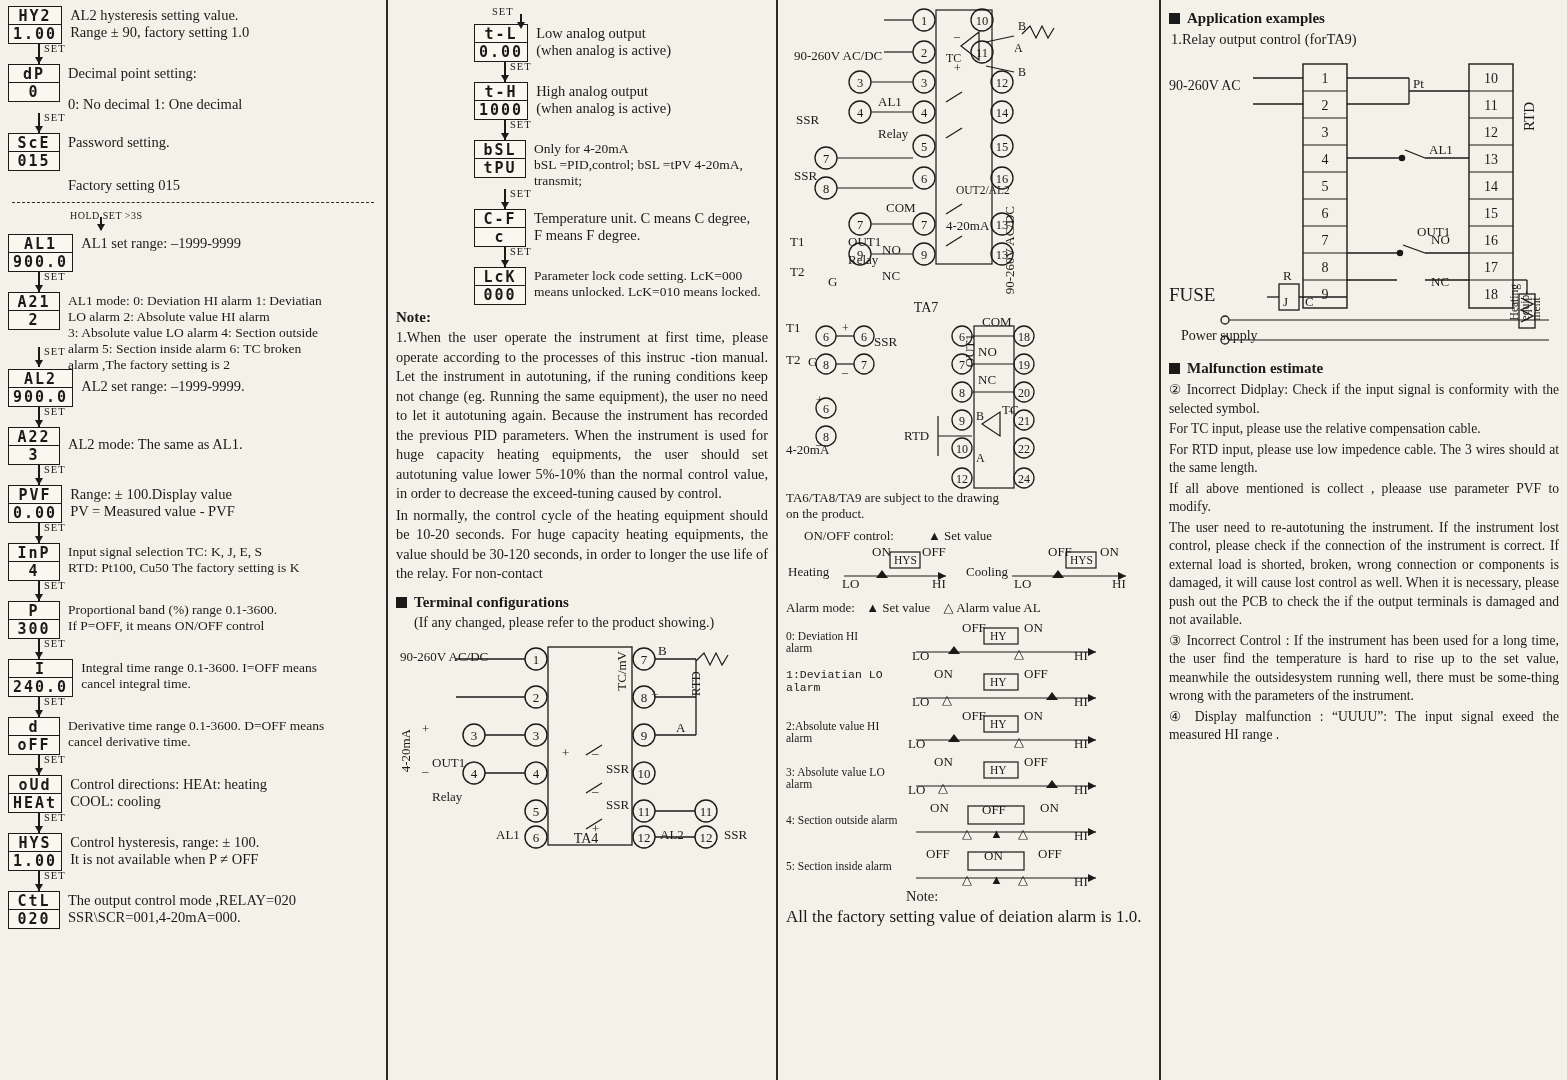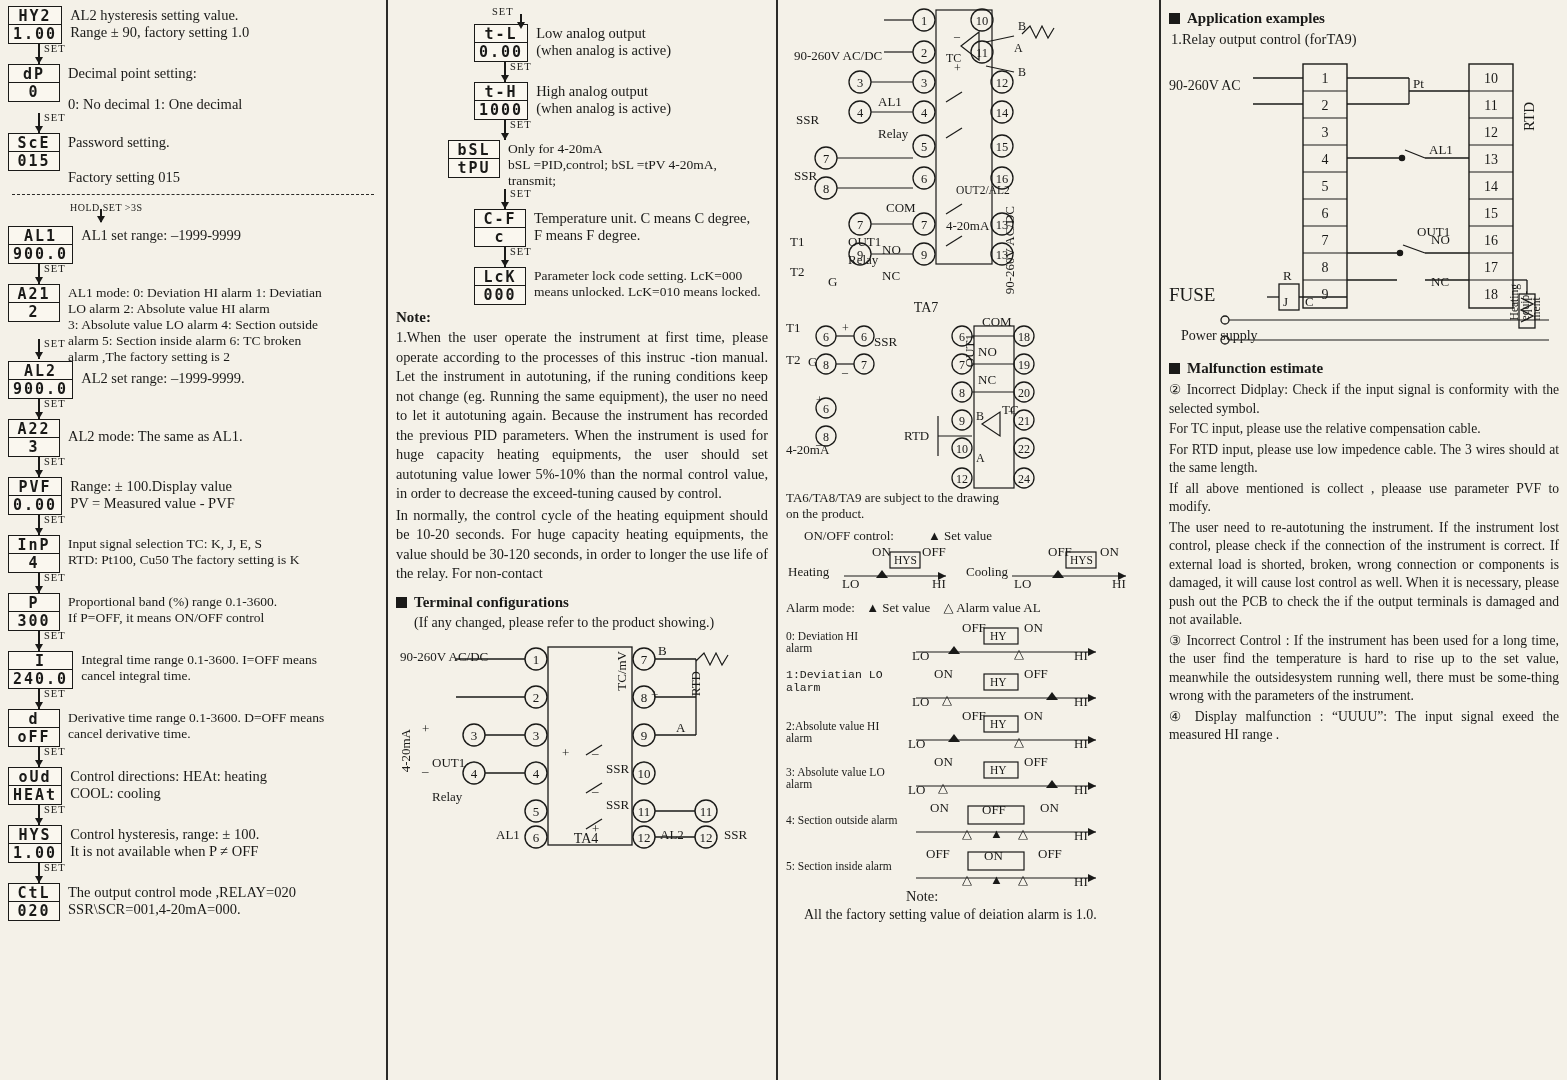--- a/index.html
+++ b/index.html
@@ -136,21 +136,21 @@
       <span class="setlbl">SET</span>
     </div>
 
     <div class="row">
       <div class="segstack">
         <span class="seg">ScE</span>
         <span class="seg">015</span>
       </div>
       <div class="rowtext">
         <div>Password setting.</div>
-        <div style="margin-top:18px">Factory setting  015</div>
+        <div style="margin-top:26px">Factory setting  015</div>
       </div>
     </div>
 
     <div class="dashline"></div>
 
     <div style="position:relative;height:16px;margin-left:62px;">
       <span class="holdlbl">HOLD SET &gt;3S</span>
     </div>
     <div style="position:relative;height:13px;margin-left:92px;">
       <div class="abs" style="left:0;top:-4px;width:1.5px;height:13px;background:#1a1a18;"></div>
@@ -364,21 +364,21 @@
       <div class="rowtext" style="white-space:pre-line;">High analog output
 (when analog is active)</div>
     </div>
 
     <div class="arrowwrap" style="margin-left:108px;">
       <div class="arrowline"></div>
         <div class="arrowhead"></div>
       <span class="setlbl">SET</span>
     </div>
 
-    <div class="row" style="margin-left:52px;">
+    <div class="row" style="margin-left:78px;">
       <div class="segstack">
         <span class="seg">bSL</span>
         <span class="seg">tPU</span>
       </div>
       <div class="rowtext sm" style="white-space:pre-line;">Only for 4-20mA
 bSL =PID,control;  bSL =tPV 4-20mA,
 transmit;</div>
     </div>
 
     <div class="arrowwrap" style="margin-left:108px;">
@@ -813,21 +813,21 @@
       <div class="abs dlabel" style="left:140px;top:0px;">OFF</div>
       <div class="abs dlabel" style="left:198px;top:2px;">ON</div>
       <div class="abs dlabel" style="left:252px;top:0px;">OFF</div>
       <div class="abs dlabel" style="left:176px;top:26px;">△</div>
       <div class="abs dlabel" style="left:204px;top:26px;">▲</div>
       <div class="abs dlabel" style="left:232px;top:26px;">△</div>
       <div class="abs dlabel" style="left:288px;top:28px;">HI</div>
     </div>
 
     <div style="font-size:14.5px;margin-left:120px;margin-top:-4px;">Note:</div>
-    <div style="font-size:14px;margin-top:2px;margin-left:18px;">All the factory setting value of deiation alarm is 1.0.</div>
+    <div style="font-size:17px;margin-top:2px;">All the factory setting value of deiation alarm is 1.0.</div>
 
   </div>
 
   <div class="col c4">
 
     <h3 class="sect" style="margin-top:4px;">
       <span class="sq"></span>
       <span>Application examples</span>
     </h3>
     <div style="font-size:14.5px;margin-left:2px;">1.Relay output control (forTA9)</div>

